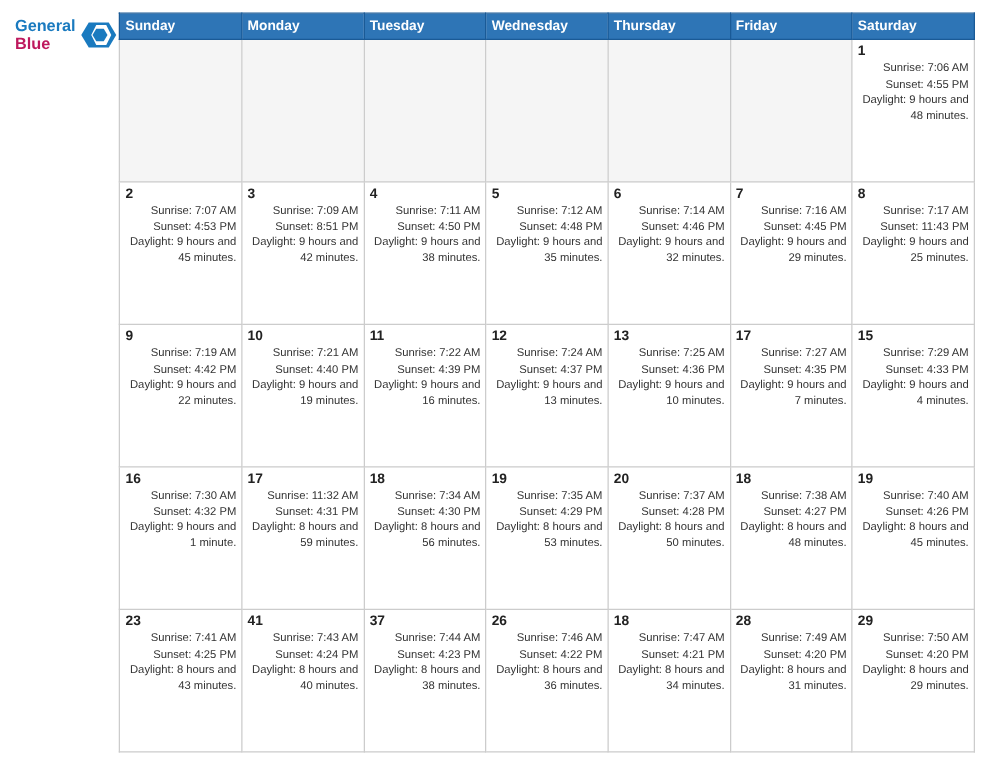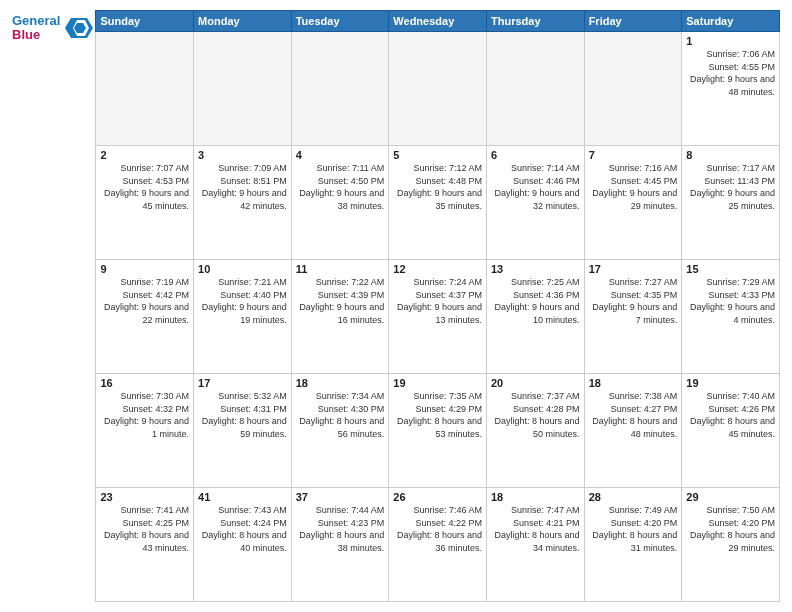--- a/index.html
+++ b/index.html
@@ -259,21 +259,21 @@
         <tr>
           <td>
             <span class="day-num">16</span>
             <div class="day-info">Sunrise: 7:30 AM
 Sunset: 4:32 PM
 Daylight: 9 hours
 and 1 minute.</div>
           </td>
           <td>
             <span class="day-num">17</span>
-            <div class="day-info">Sunrise: 5:32 AM
+            <div class="day-info">Sunrise: 11:32 AM
 Sunset: 4:31 PM
 Daylight: 8 hours
 and 59 minutes.</div>
           </td>
           <td>
             <span class="day-num">18</span>
             <div class="day-info">Sunrise: 7:34 AM
 Sunset: 4:30 PM
 Daylight: 8 hours
 and 56 minutes.</div>

